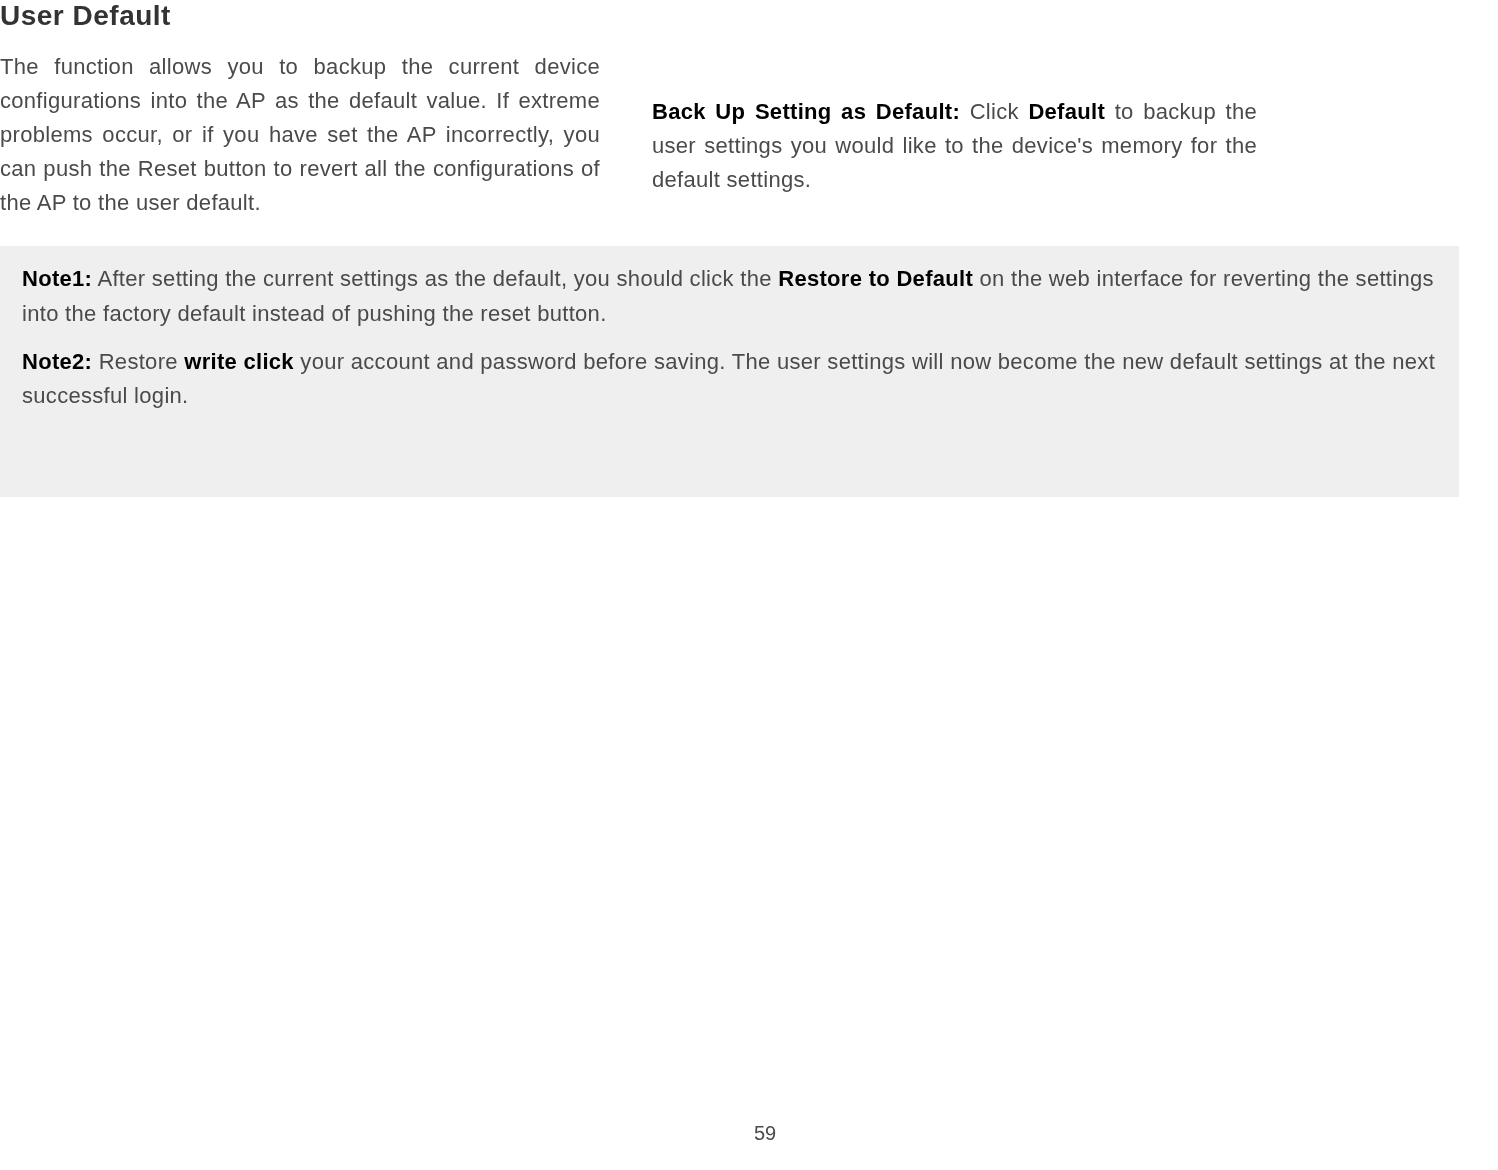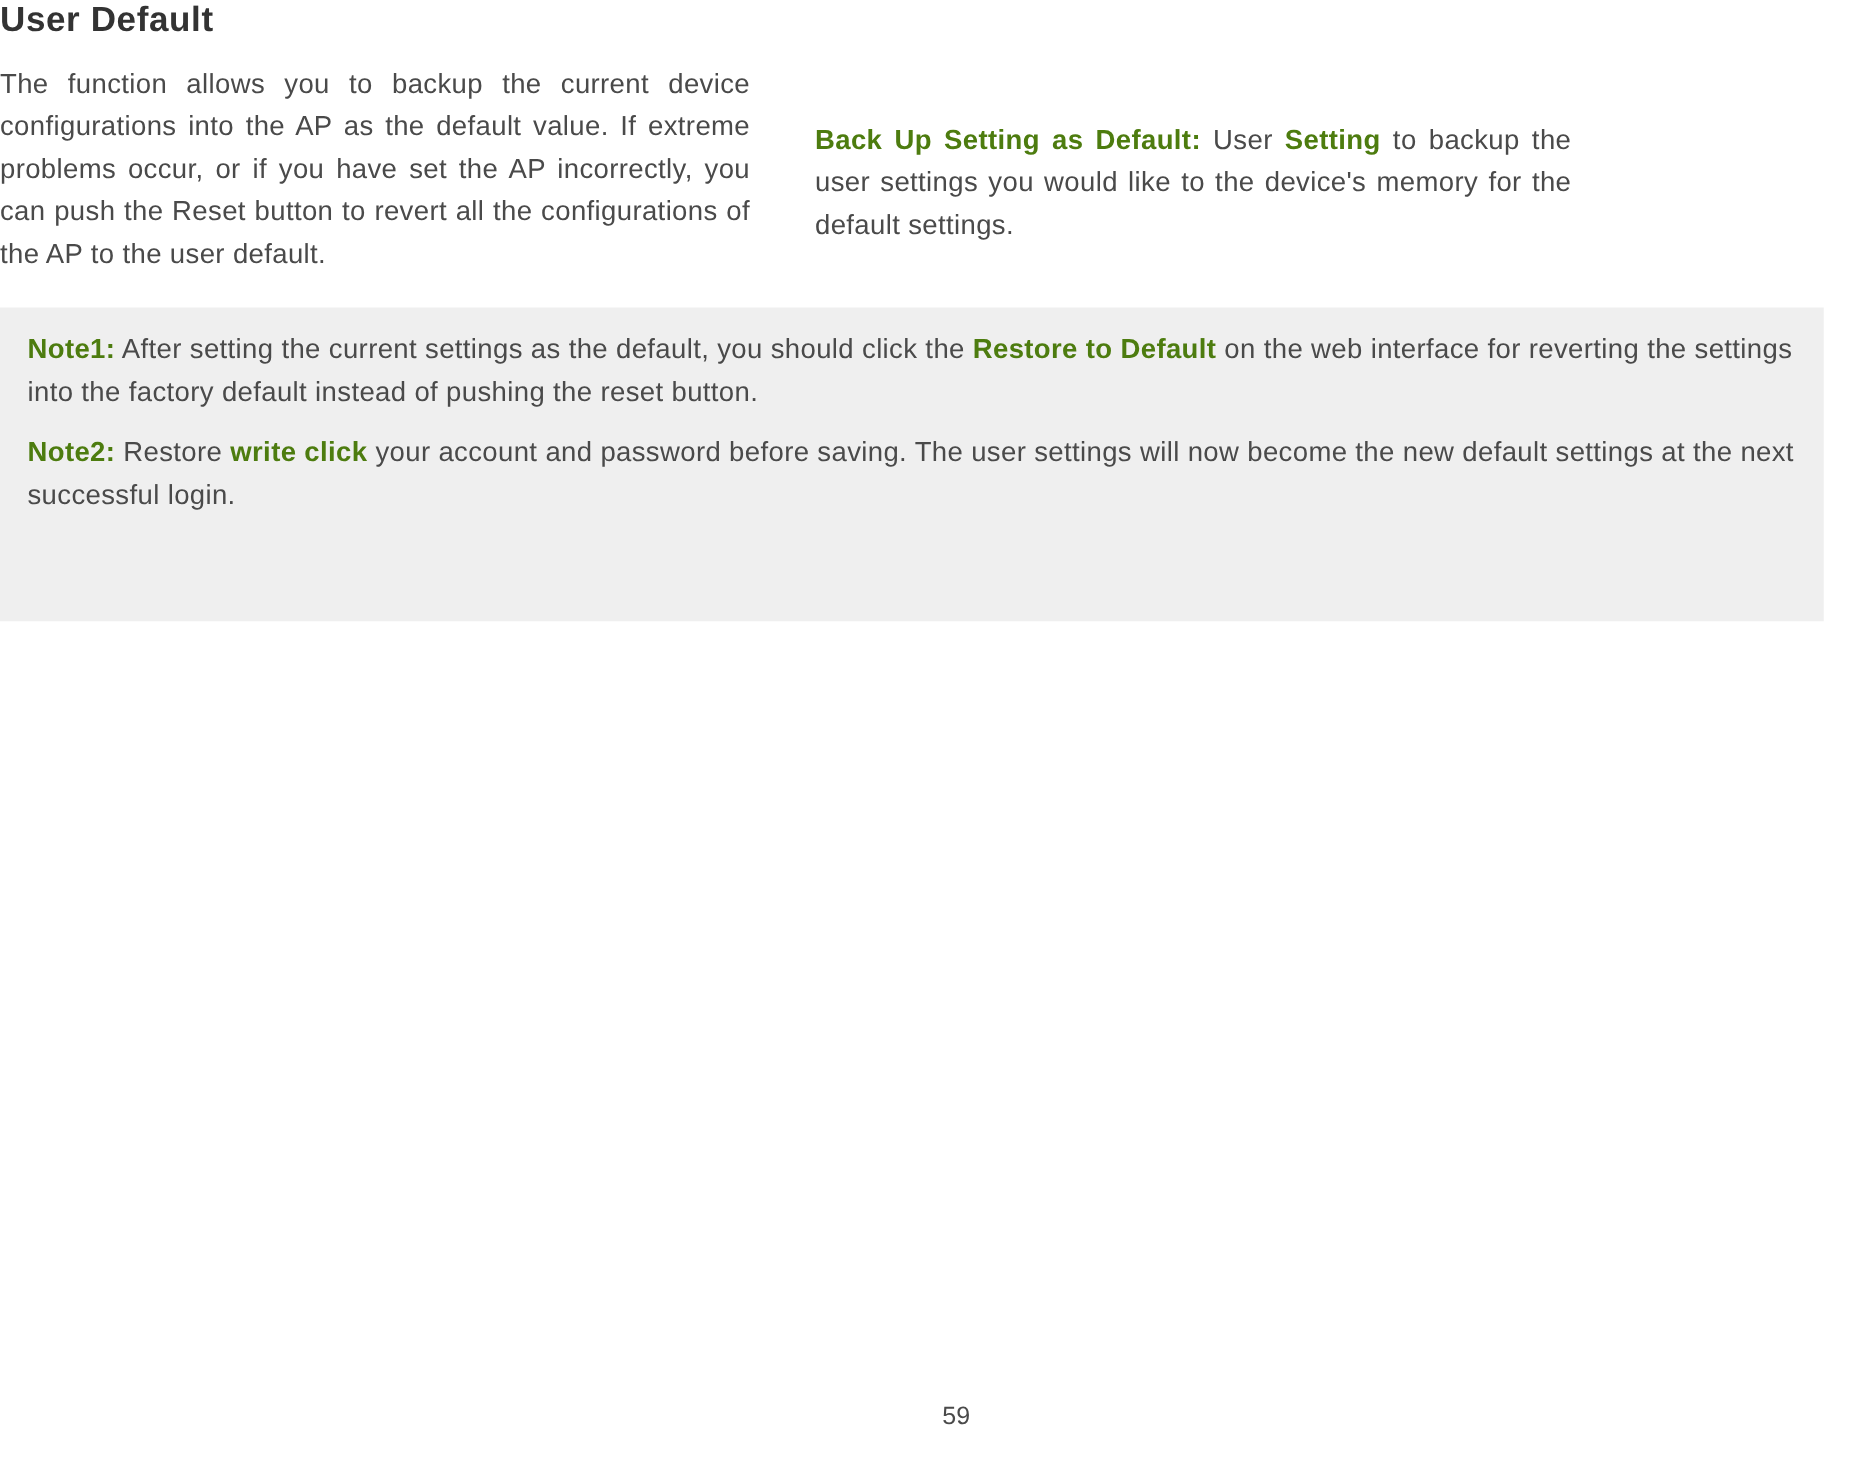--- a/index.html
+++ b/index.html
@@ -39,21 +39,21 @@
       width: 605px;
       font-size: 22px;
       line-height: 1.55;
       color: #4a4a4a;
       margin-top: 45px;
       text-align: justify;
       letter-spacing: 0.3px;
     }
     .bold {
       font-weight: bold;
-      color: #4d7c0f;
+      color: #000000;
     }
     .notes-box {
       background: #efefef;
       padding: 16px 22px 70px 22px;
       margin-top: 8px;
       width: 1459px;
     }
     .note-para {
       font-size: 22px;
       line-height: 1.55;
@@ -74,21 +74,21 @@
 </head>
 <body>
 
 <h1 class="page-title">User Default</h1>
 
 <div class="columns">
   <div class="col-left">
     <span>The function allows you to backup the current device configurations into the AP as the default value. If extreme problems occur, or if you have set the AP incorrectly, you can push the Reset button to revert all the configurations of the AP to the user default.</span>
   </div>
   <div class="col-right">
-    <span class="bold">Back Up Setting as Default:</span><span>  User </span><span class="bold">Setting</span><span> to backup the user settings you would like to the device's memory for the default settings.</span>
+    <span class="bold">Back Up Setting as Default:</span><span>  Click </span><span class="bold">Default</span><span> to backup the user settings you would like to the device's memory for the default settings.</span>
   </div>
 </div>
 
 <div class="notes-box">
   <p class="note-para">
     <span class="bold">Note1:</span><span> After setting the current settings as the default, you should click the </span><span class="bold">Restore to Default</span><span> on the web interface for reverting the settings into the factory default instead of pushing the reset button.</span>
   </p>
   <p class="note-para">
     <span class="bold">Note2:</span><span> Restore </span><span class="bold">write click</span><span> your account and password before saving. The user settings will now become the new default settings at the next successful login.</span>
   </p>

